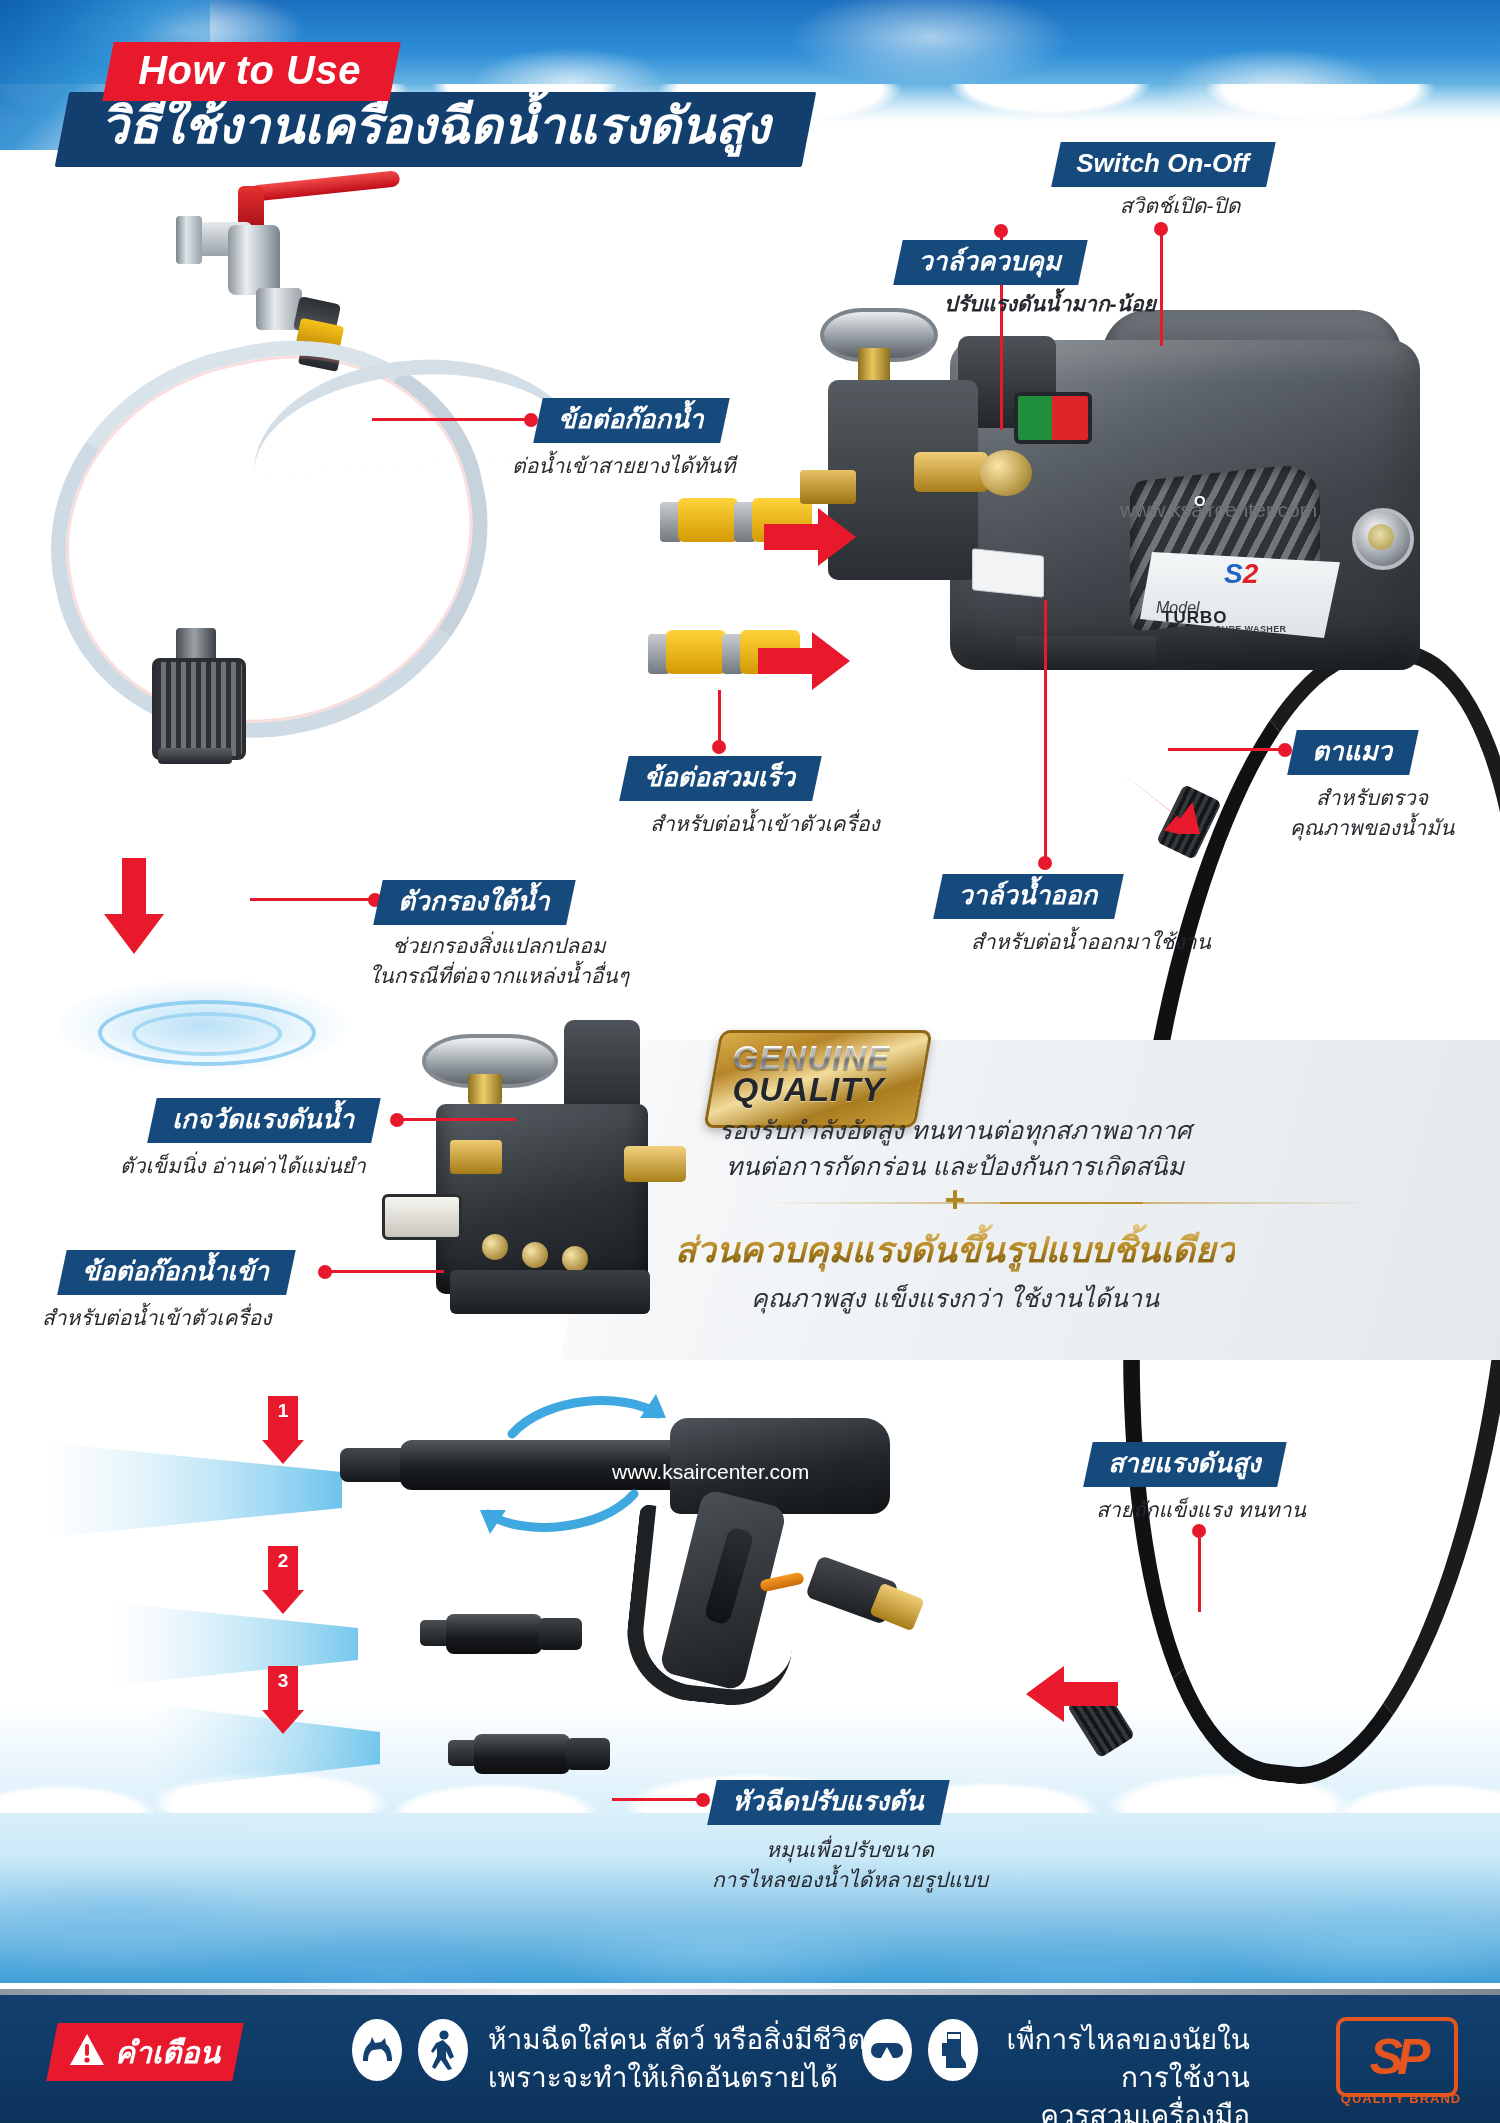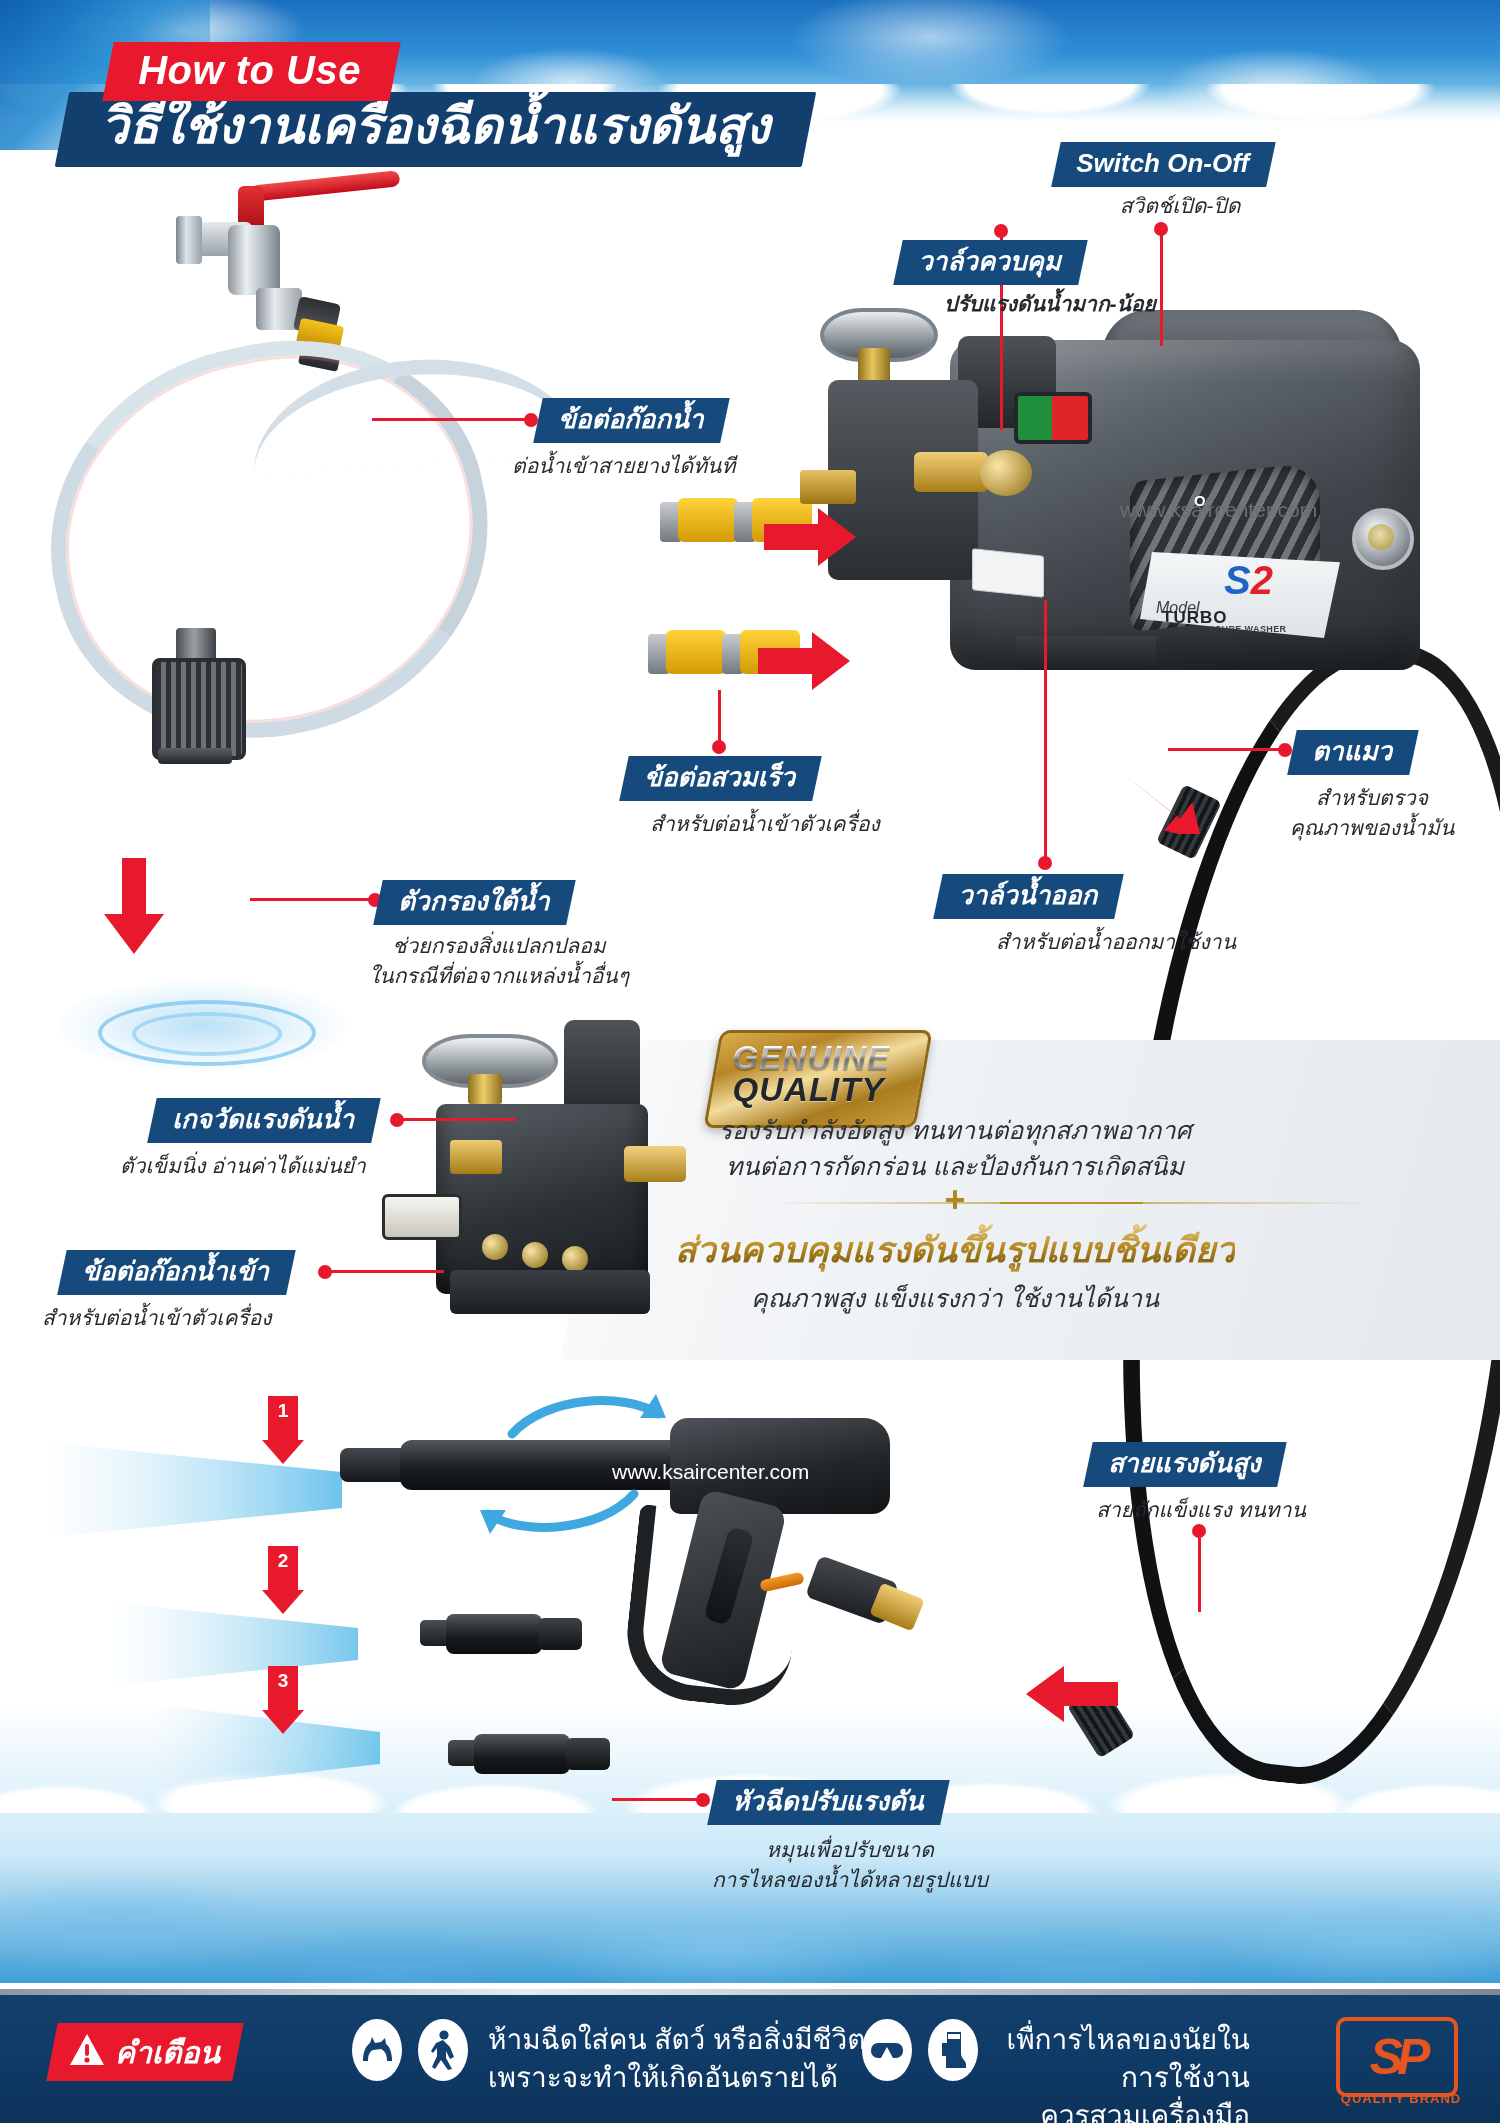--- a/index.html
+++ b/index.html
@@ -241,21 +241,21 @@
   .m-brass3{
     position:absolute;left:140px;top:150px;width:52px;height:46px;border-radius:50%;
     background:radial-gradient(circle at 35% 35%,#fbe7a8,#8e6a10);
   }
   .m-label{
     position:absolute;left:300px;top:252px;width:200px;height:86px;
     background:linear-gradient(180deg,#f4f6f7,#dfe3e6);
     clip-path:polygon(6% 0,100% 12%,92% 100%,0 78%);
   }
   .m-label .mdl{position:absolute;left:16px;top:18px;font-size:16px;color:#3a3f44;font-style:italic;margin-top:29px;}
-  .m-label .s2{position:absolute;left:84px;top:6px;font-size:40px;font-weight:bold;font-style:italic;}
+  .m-label .s2{position:absolute;left:84px;top:6px;font-size:28px;font-weight:bold;font-style:italic;}
   .m-label .s2 b{color:#1f63c4;}
   .m-label .s2 i{color:#e01f26;font-style:italic;}
   .m-label .turbo{position:absolute;left:22px;top:56px;font-size:17px;font-weight:bold;color:#22262a;letter-spacing:1px;}
   .m-label .hp{position:absolute;left:22px;top:72px;font-size:9px;font-weight:bold;color:#3a3f44;letter-spacing:.4px;}
   .m-warn{
     position:absolute;left:132px;top:252px;width:70px;height:40px;border-radius:3px;
     background:#f2f3f4;transform:skewY(6deg);border:1px solid #c7ccd0;
   }
   .m-foot{
     position:absolute;left:176px;top:336px;width:140px;height:34px;border-radius:0 0 10px 10px;
@@ -601,21 +601,21 @@
     <span>ตาแมว</span>
   </div>
   <div class="sub c" style="left:1262px;top:784px;width:220px;">สำหรับตรวจ</div>
   <div class="sub c" style="left:1252px;top:814px;width:240px;">คุณภาพของน้ำมัน</div>
   <div class="lead" style="left:1168px;top:748px;width:118px;"></div>
   <div class="dot" style="left:1278px;top:743px;"></div>
 
   <div class="tag" style="left:938px;top:874px;">
     <span>วาล์วน้ำออก</span>
   </div>
-  <div class="sub c" style="left:906px;top:928px;width:330px;text-align:right;">สำหรับต่อน้ำออกมาใช้งาน</div>
+  <div class="sub c" style="left:926px;top:928px;width:330px;">สำหรับต่อน้ำออกมาใช้งาน</div>
   <div class="leadv" style="left:1044px;top:600px;height:266px;"></div>
   <div class="dot" style="left:1038px;top:856px;"></div>
 
   <div class="gq-panel"></div>
 
   <div class="pump">
     <div class="p-knob"></div>
     <div class="p-gauge"></div>
     <div class="p-gauge-st"></div>
     <div class="p-body"></div>

